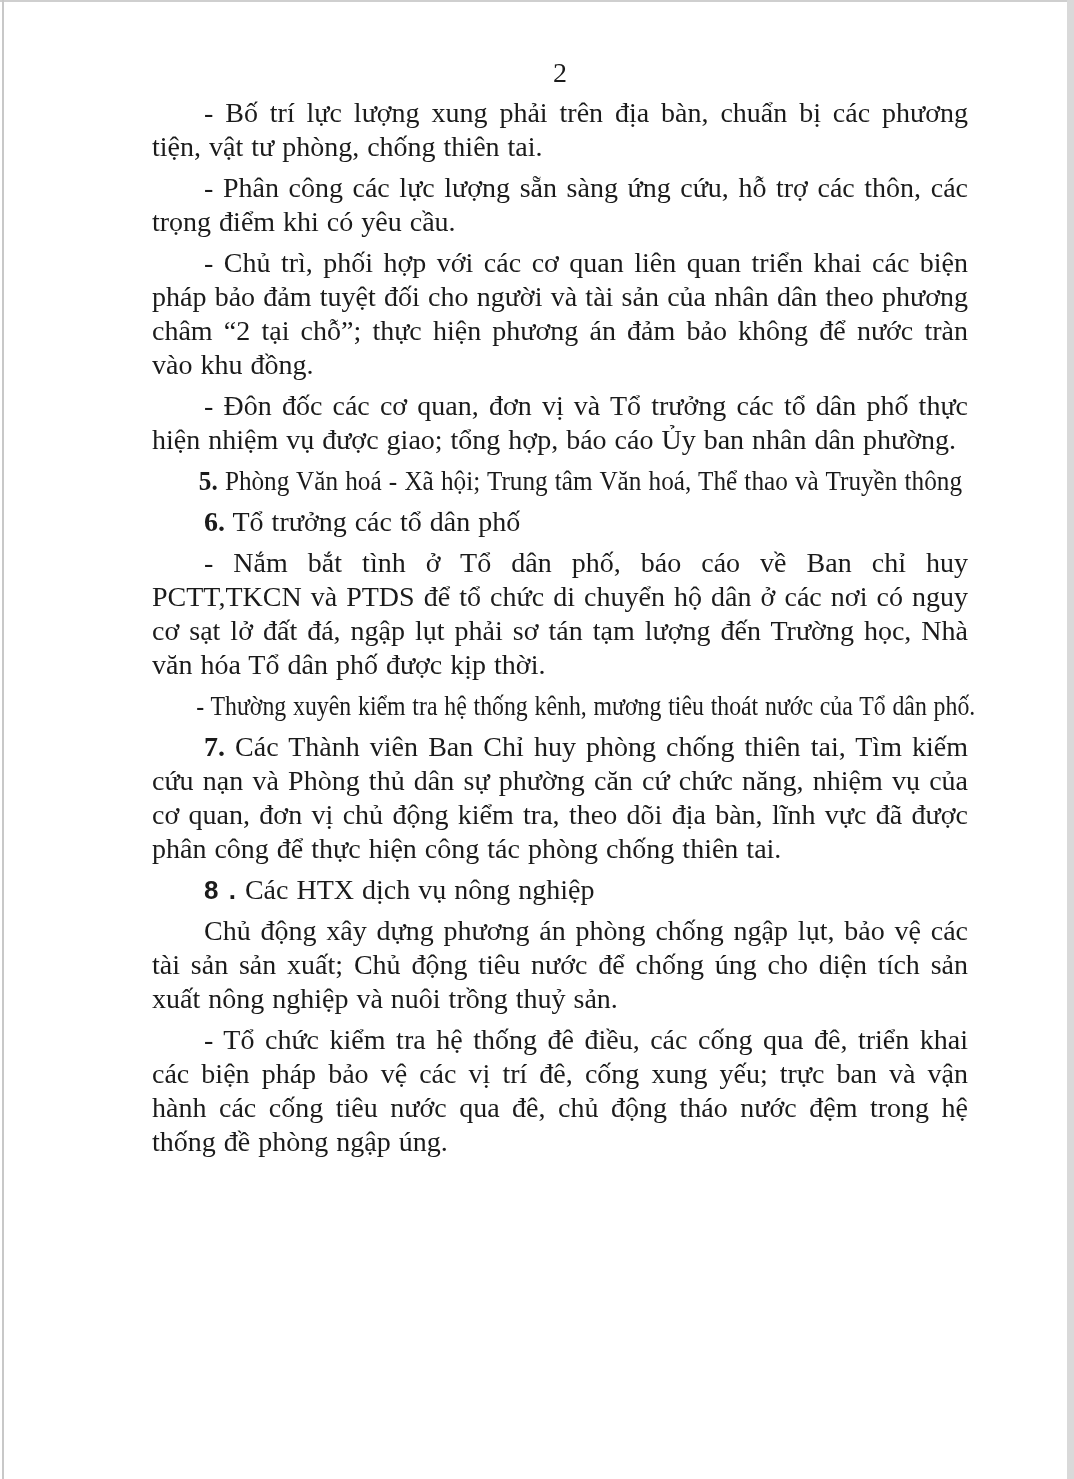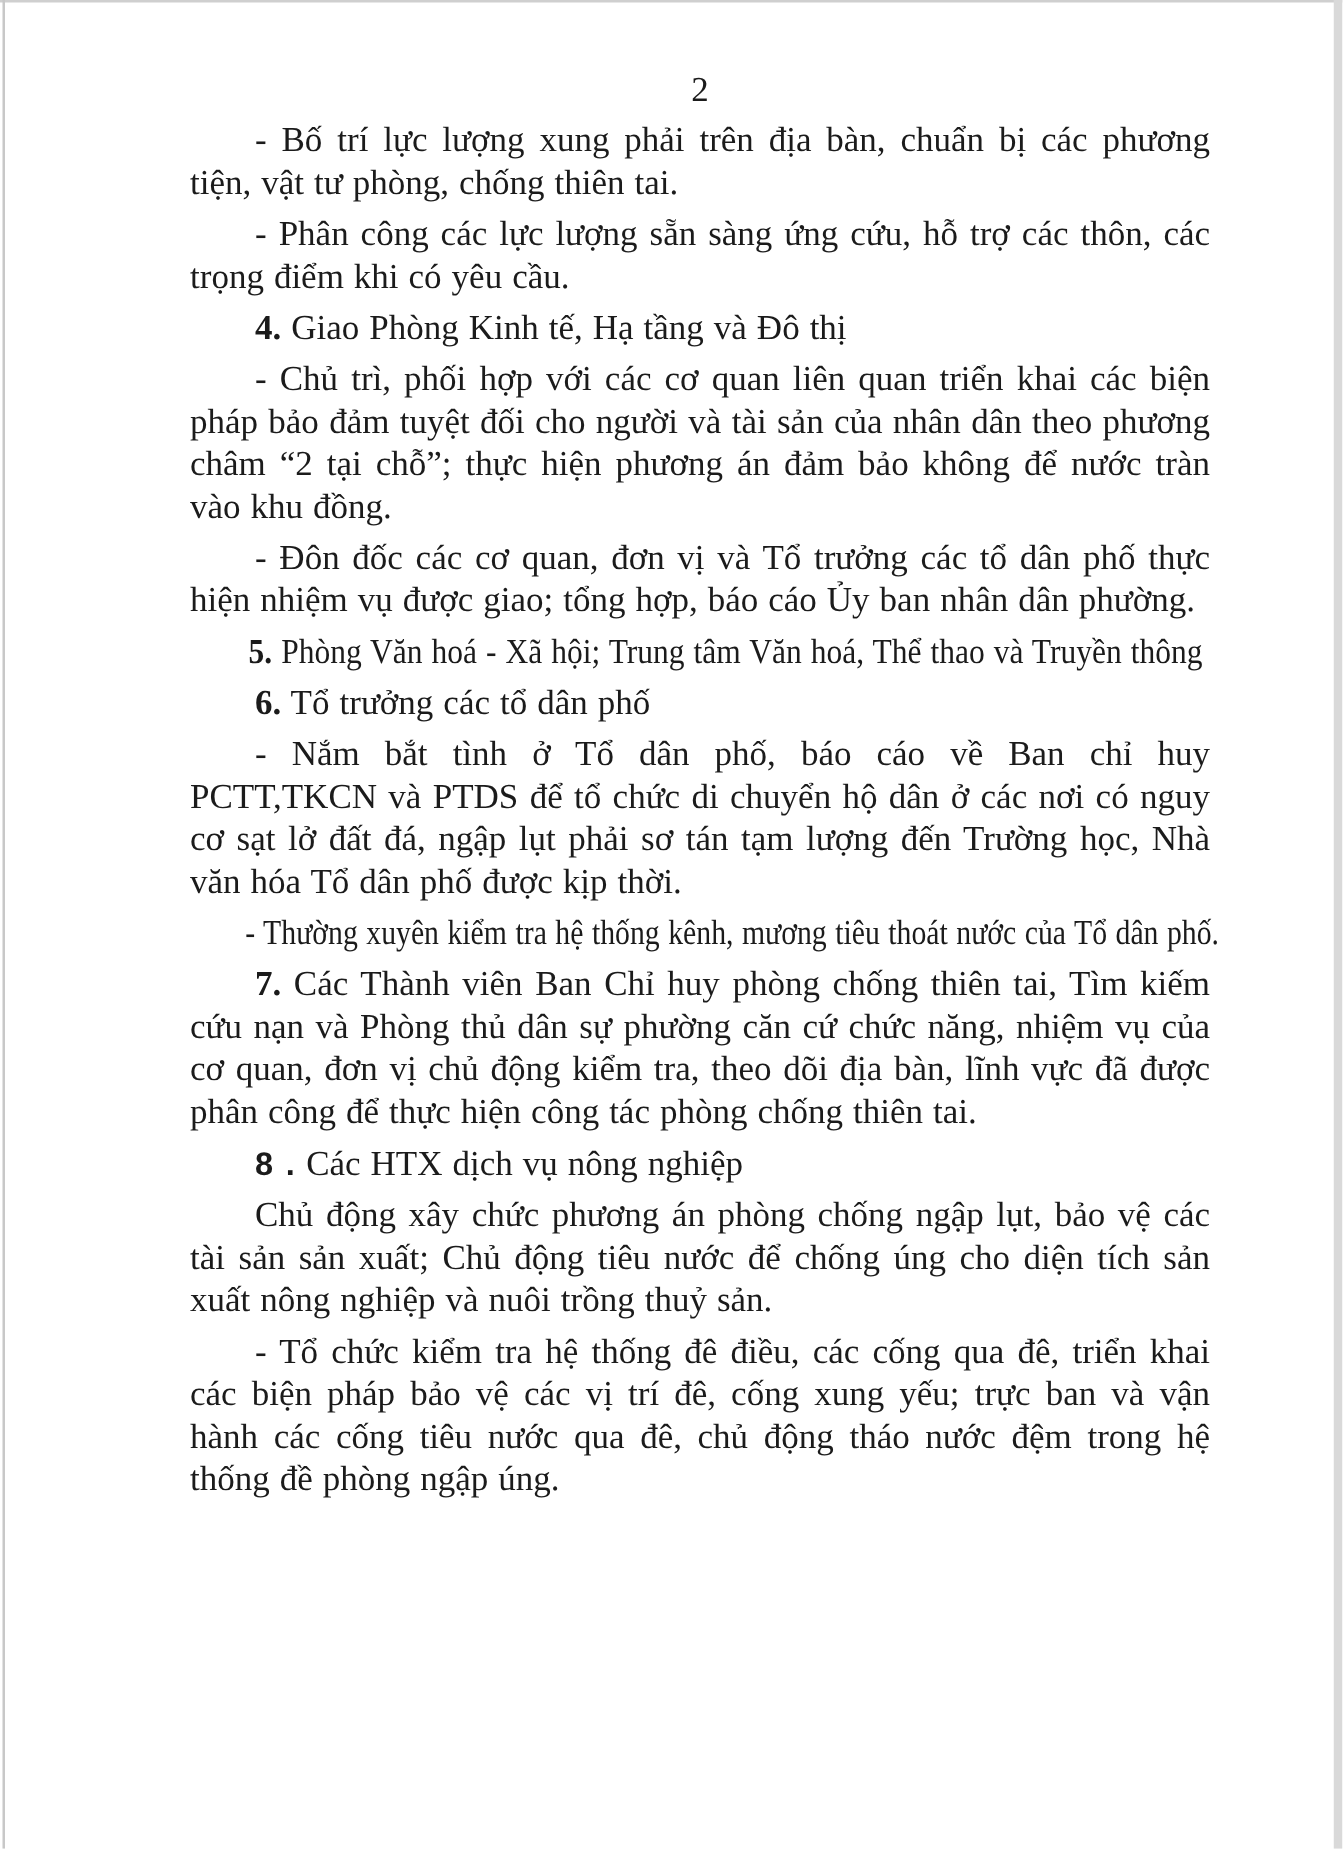--- a/index.html
+++ b/index.html
@@ -71,37 +71,36 @@
 <div class="scan-edge-right"></div>
 
 <div class="sheet">
   <div class="pageno">2</div>
 
 
   <p class="para"><span>- Bố trí lực lượng xung phải trên địa bàn, chuẩn bị các phương tiện, vật tư phòng, chống thiên tai.</span></p>
 
   <p class="para"><span>- Phân công các lực lượng sẵn sàng ứng cứu, hỗ trợ các thôn, các trọng điểm khi có yêu cầu.</span></p>
 
-  <p class="para"><span class="num">4.</span><span> Giao Phòng Kinh tế, Hạ tầng và Đô thị</span></p>
 
   <p class="para"><span>- Chủ trì, phối hợp với các cơ quan liên quan triển khai các biện pháp bảo đảm tuyệt đối cho người và tài sản của nhân dân theo phương châm “2 tại chỗ”; thực hiện phương án đảm bảo không để nước tràn vào khu đồng.</span></p>
 
   <p class="para"><span>- Đôn đốc các cơ quan, đơn vị và Tổ trưởng các tổ dân phố thực hiện nhiệm vụ được giao; tổng hợp, báo cáo Ủy ban nhân dân phường.</span></p>
 
   <p class="para fit-90"><span class="num">5.</span><span> Phòng Văn hoá - Xã hội; Trung tâm Văn hoá, Thể thao và Truyền thông</span></p>
 
 
   <p class="para"><span class="num">6.</span><span> Tổ trưởng các tổ dân phố</span></p>
 
   <p class="para"><span>- Nắm bắt tình ở Tổ dân phố, báo cáo về Ban chỉ huy PCTT,TKCN và PTDS để tổ chức di chuyển hộ dân ở các nơi có nguy cơ sạt lở đất đá, ngập lụt phải sơ tán tạm lượng đến Trường học, Nhà văn hóa Tổ dân phố được kịp thời.</span></p>
 
   <p class="para fit-85"><span>- Thường xuyên kiểm tra hệ thống kênh, mương tiêu thoát nước của Tổ dân phố.</span></p>
 
   <p class="para"><span class="num">7.</span><span> Các Thành viên Ban Chỉ huy phòng chống thiên tai, Tìm kiếm cứu nạn và Phòng thủ dân sự phường căn cứ chức năng, nhiệm vụ của cơ quan, đơn vị chủ động kiểm tra, theo dõi địa bàn, lĩnh vực đã được phân công để thực hiện công tác phòng chống thiên tai.</span></p>
 
   <p class="para"><span class="num sans">8 .</span><span> Các HTX dịch vụ nông nghiệp</span></p>
 
-  <p class="para"><span>Chủ động xây chức phương án phòng chống ngập lụt, bảo vệ các tài sản sản xuất; Chủ động tiêu nước để chống úng cho diện tích sản xuất nông nghiệp và nuôi trồng thuỷ sản.</span></p>
+  <p class="para"><span>Chủ động xây dựng phương án phòng chống ngập lụt, bảo vệ các tài sản sản xuất; Chủ động tiêu nước để chống úng cho diện tích sản xuất nông nghiệp và nuôi trồng thuỷ sản.</span></p>
 
 
   <p class="para"><span>- Tổ chức kiểm tra hệ thống đê điều, các cống qua đê, triển khai các biện pháp bảo vệ các vị trí đê, cống xung yếu; trực ban và vận hành các cống tiêu nước qua đê, chủ động tháo nước đệm trong hệ thống đề phòng ngập úng.</span></p>
 
 </div>
 
 </body></html>

